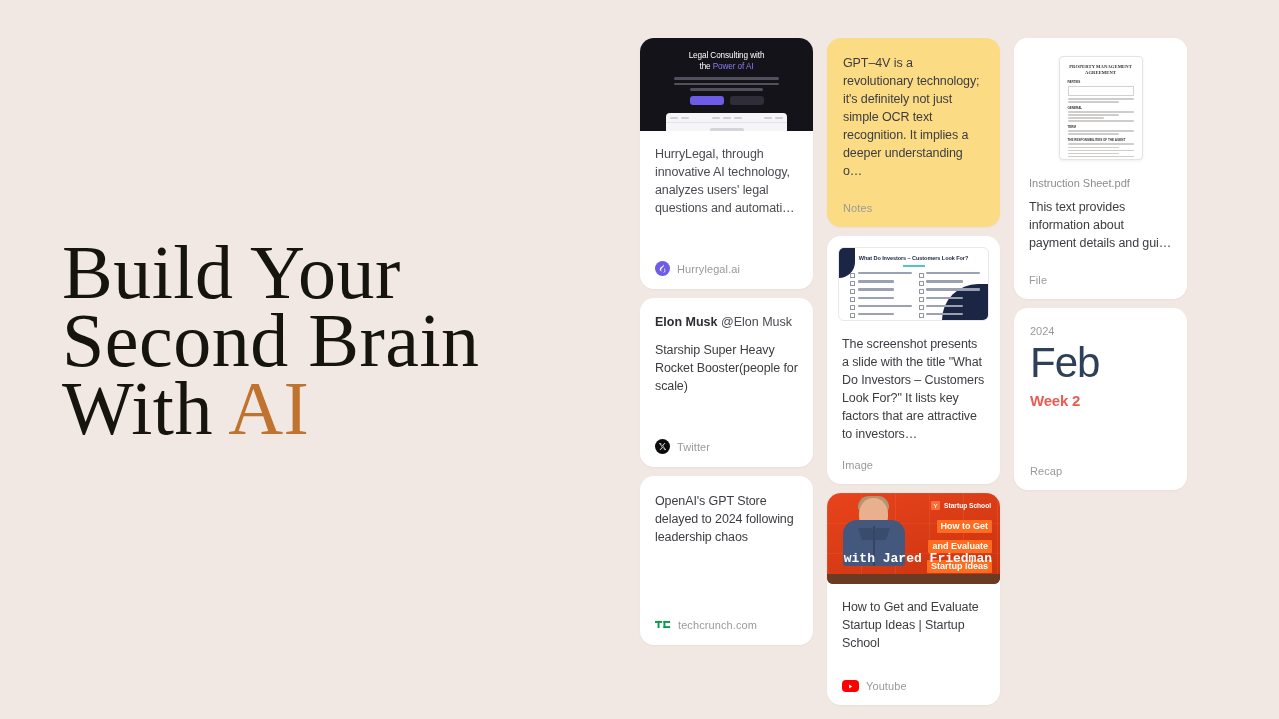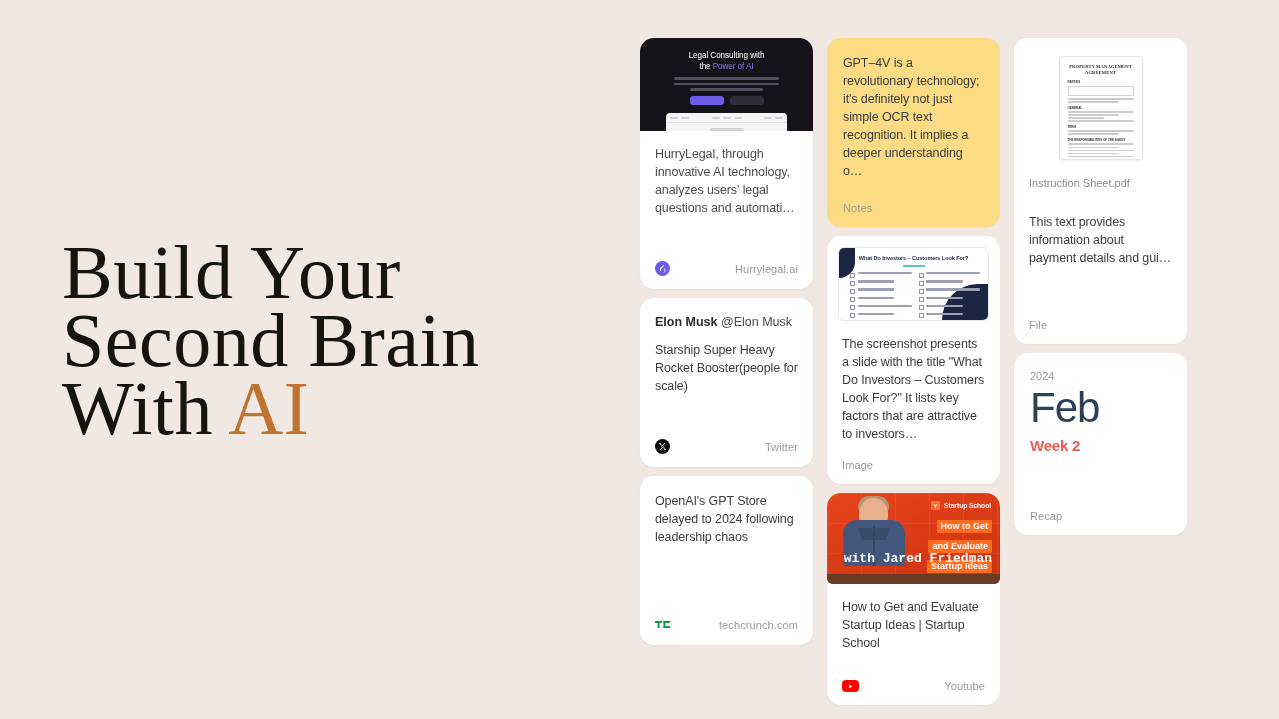--- a/index.html
+++ b/index.html
@@ -95,21 +95,20 @@
     color: #8e8c8a;
     line-height: 15px;
     margin-bottom: 7px;
   }
 
   .meta-row {
     display: flex;
     align-items: center;
     gap: 7px;
     margin-top: auto;
-    justify-content: space-between;
   }
   .meta-label {
     font-size: 11px;
     color: #9c9a98;
     letter-spacing: 0.1px;
   }
   .meta-label.solo {
     margin-top: auto;
   }
 
@@ -712,21 +711,21 @@
           <div class="doc-sec">THE RESPONSIBILITIES OF THE AGENT</div>
           <div class="doc-l"></div>
           <div class="doc-l m"></div>
           <div class="doc-l"></div>
           <div class="doc-l m"></div>
           <div class="doc-l"></div>
           <div class="doc-l s"></div>
 
         </div>
       </div>
-      <div class="card-body" style="padding-top:6px;gap:15px;">
+      <div class="card-body" style="padding-top:6px;">
         <div class="filename">Instruction Sheet.pdf</div>
         <div class="card-text dark">This text provides information about payment details and gui…</div>
         <div class="spacer-sm" style="height:22px;"></div>
         <span class="meta-label solo">File</span>
       </div>
     </div>
 
     <div class="card">
       <div class="card-body" style="padding:17px 16px 13px;min-height:152px;">
         <div class="recap-year">2024</div>

